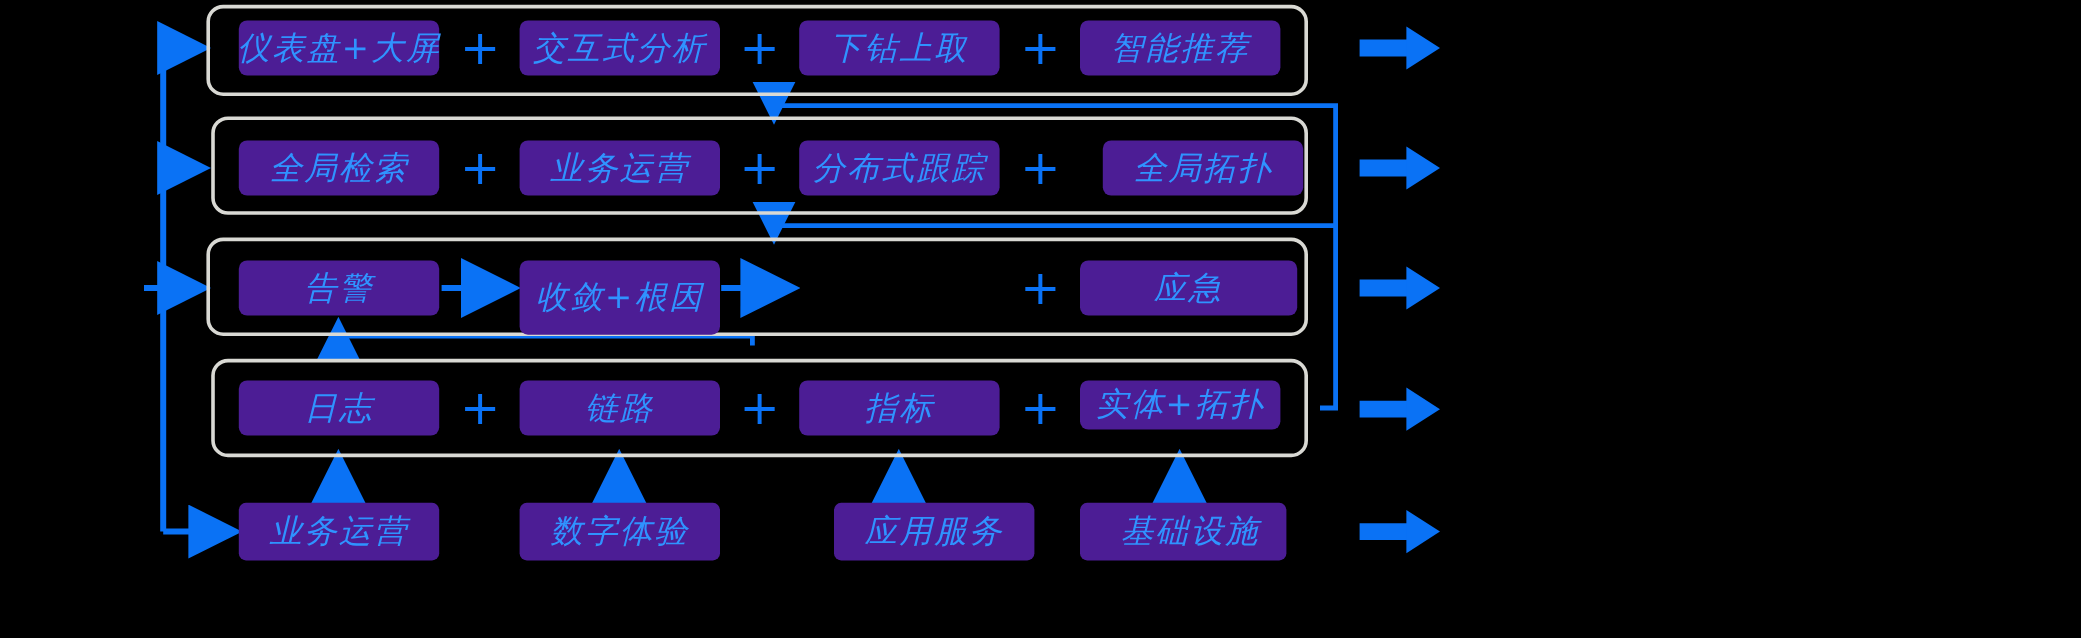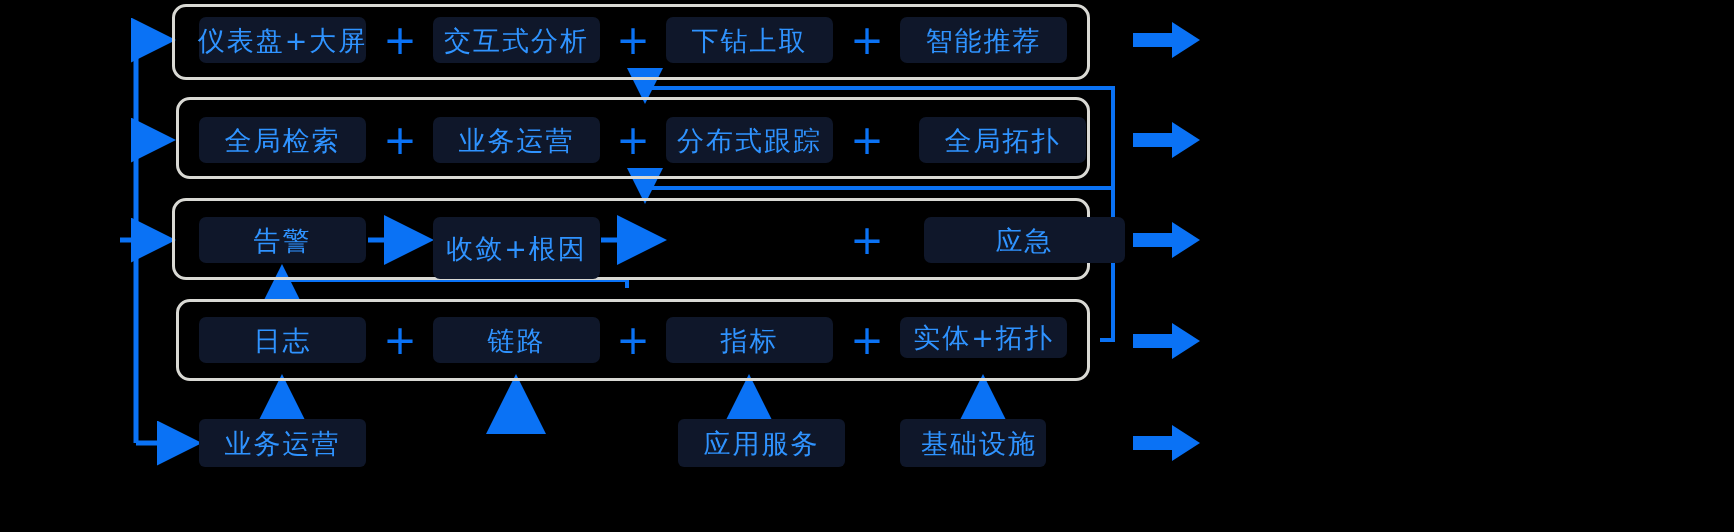--- a/index.html
+++ b/index.html
@@ -19,31 +19,32 @@
   .row-group {
     position: absolute;
     border: 3px solid #d9d9d4;
     border-radius: 14px;
     background: transparent;
   }
 
   
   .cap {
     position: absolute;
-    background: #0f172a;
+    background: #4c1d95;
     border-radius: 7px;
     display: flex;
     align-items: center;
     justify-content: center;
     color: #2f93ff;
     font-size: 27px;
     letter-spacing: 2px;
     line-height: 1;
     white-space: nowrap;
     user-select: none;
+    font-style: italic;
   }
   .cap.bare { border-radius: 6px; }
 
   
   .plus {
     position: absolute;
     color: #0a72f5;
     font-size: 40px;
     font-weight: 400;
     line-height: 1;
@@ -143,29 +144,30 @@
   <div class="plus" style="left:616px; top:122px; width:34px; height:36px;">+</div>
   <div class="cap" style="left:666px; top:117px; width:167px; height:46px;">分布式跟踪</div>
   <div class="plus" style="left:850px; top:122px; width:34px; height:36px;">+</div>
   <div class="cap" style="left:900px; top:117px; width:167px; height:46px;margin-left:19px;">全局拓扑</div>
 
   <div class="row-group" style="left:172px; top:198px; width:918px; height:82px;"></div>
 
   <div class="cap" style="left:199px; top:217px; width:167px; height:46px;">告警</div>
   <div class="cap" style="left:433px; top:217px; width:167px; height:62px;">收敛+根因</div>
   <div class="plus" style="left:850px; top:222px; width:34px; height:36px;">+</div>
-  <div class="cap" style="left:900px; top:217px; width:201px; height:46px;margin-left:24px;">应急</div>
+  <div class="cap" style="left:900px; top:217px; width:181px; height:46px;">应急</div>
 
   <div class="row-group" style="left:176px; top:299px; width:914px; height:82px;"></div>
 
   <div class="cap" style="left:199px; top:317px; width:167px; height:46px;">日志</div>
   <div class="plus" style="left:383px; top:322px; width:34px; height:36px;">+</div>
   <div class="cap" style="left:433px; top:317px; width:167px; height:46px;">链路</div>
   <div class="plus" style="left:616px; top:322px; width:34px; height:36px;">+</div>
   <div class="cap" style="left:666px; top:317px; width:167px; height:46px;">指标</div>
   <div class="plus" style="left:850px; top:322px; width:34px; height:36px;">+</div>
   <div class="cap" style="left:900px; top:317px; width:167px; height:41px;">实体+拓扑</div>
 
   <div class="cap bare" style="left:199px; top:419px; width:167px; height:48px;">业务运营</div>
-  <div class="cap bare" style="left:678px; top:419px; width:167px; height:48px;">应用服务</div>
-  <div class="cap bare" style="left:900px; top:419px; width:146px; height:48px;padding-left:12px;">基础设施</div>
+  <div class="cap bare" style="left:433px; top:419px; width:167px; height:48px;">数字体验</div>
+  <div class="cap bare" style="left:695px; top:419px; width:167px; height:48px;">应用服务</div>
+  <div class="cap bare" style="left:900px; top:419px; width:172px; height:48px;padding-left:12px;">基础设施</div>
 
 </div>
 
 </body></html>

